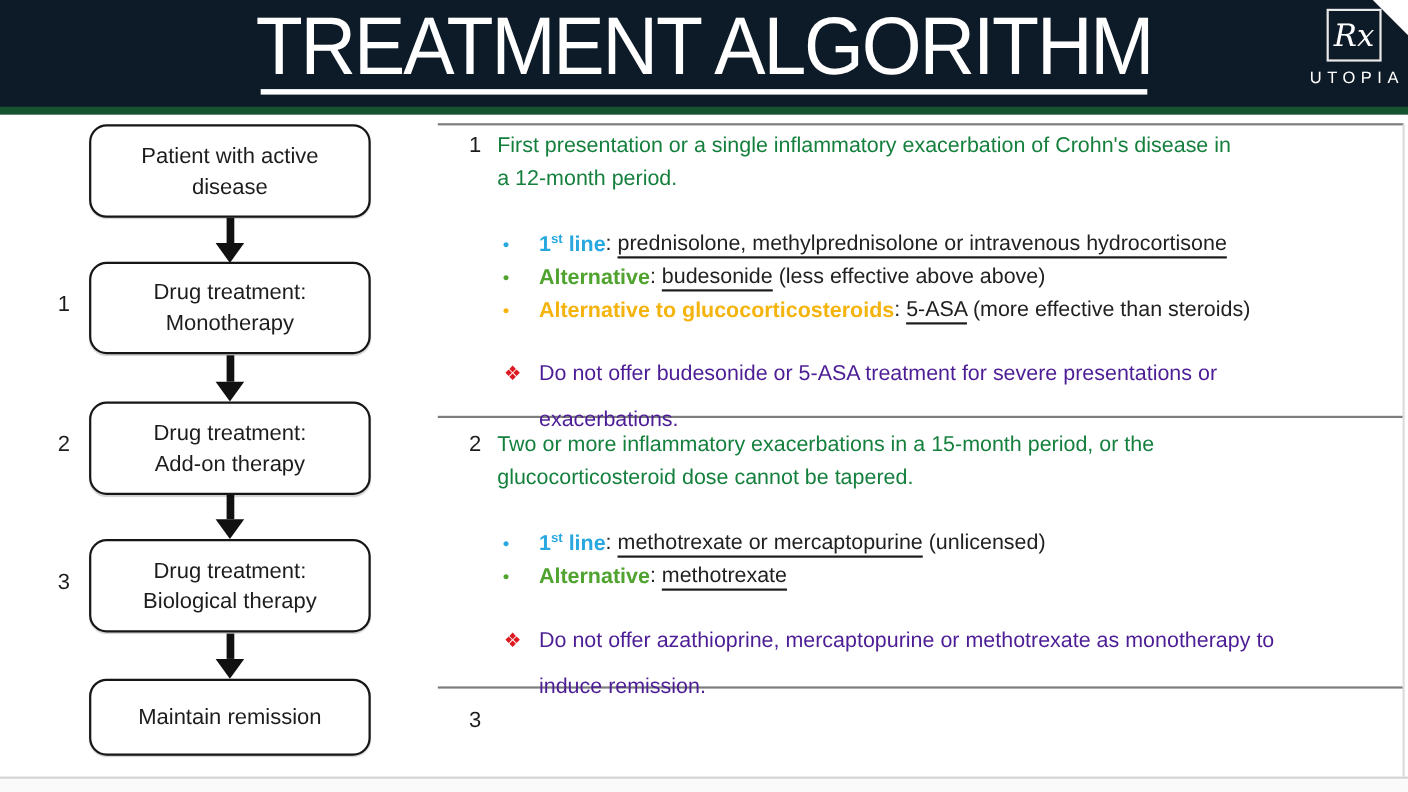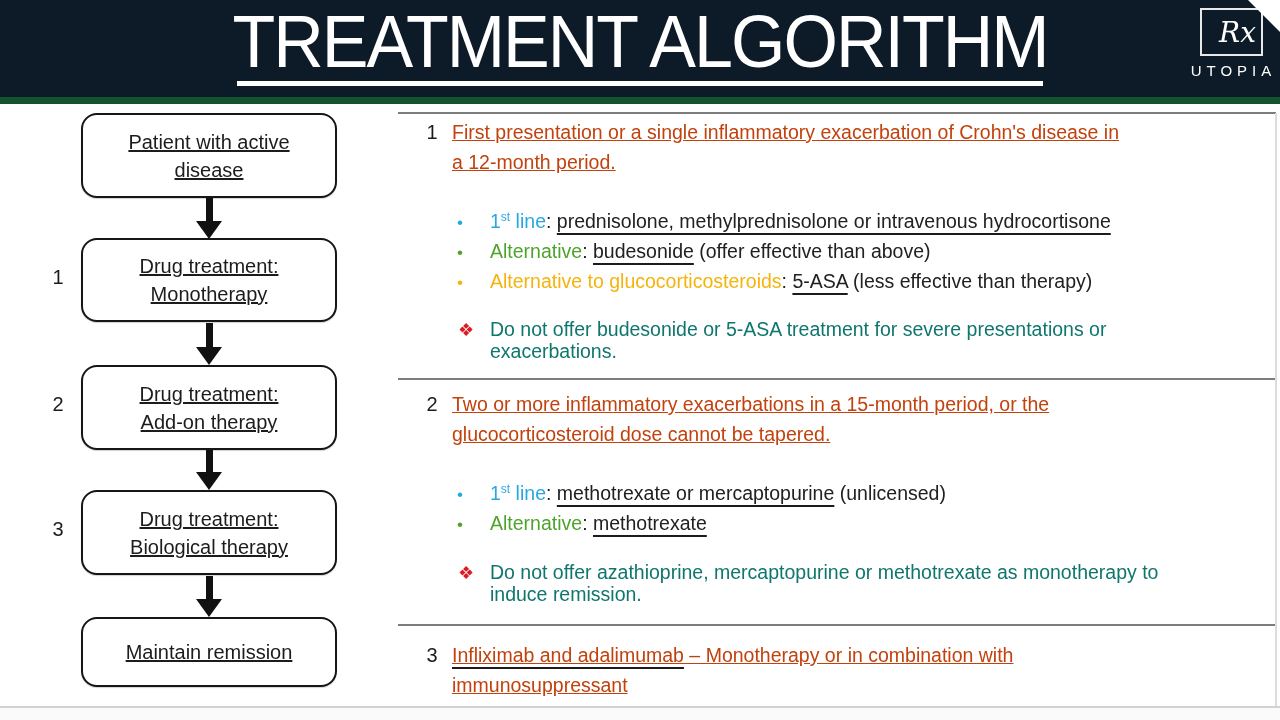--- a/index.html
+++ b/index.html
@@ -8,56 +8,56 @@
 
   
   .header{position:absolute;left:0;top:0;width:1280px;height:97px;background:#0D1A27;
           border-bottom:7px solid #14532d;}
   .title-wrap{position:absolute;left:0;right:0;top:4px;text-align:center;}
   .title{display:inline-block;font-size:70px;line-height:76px;letter-spacing:-2px;
          color:#ffffff;font-weight:400;transform:scaleY(1.06);transform-origin:center;}
   .title-underline{width:806px;height:5px;background:#ffffff;margin:1px auto 0;}
   .logo{position:absolute;top:8px;right:3px;width:92px;text-align:center;}
   .logo-box{width:46px;height:44px;border:2px solid #e9e9e9;margin:0 auto;display:flex;
-            align-items:center;justify-content:center;padding-left:13px;}
+            align-items:center;justify-content:center;}
   .logo-rx{font-family:"DejaVu Serif",serif;font-style:italic;font-size:28px;color:#ffffff;}
   .logo-brand{margin-top:6px;font-size:15px;letter-spacing:5px;color:#ffffff;padding-left:5px;}
   .corner-fold{position:absolute;top:0;right:0;width:0;height:0;
                border-top:32px solid #ffffff;border-left:32px solid transparent;z-index:5;}
 
   
   .fbox{position:absolute;left:81px;width:256px;border:2.5px solid #161616;border-radius:16px;
         background:#fff;display:flex;align-items:center;justify-content:center;text-align:center;
         font-size:20px;line-height:28px;color:#1c1c1c;white-space:pre-line;
-        box-shadow:0 1px 1px rgba(0,0,0,.18);box-sizing:border-box;text-decoration:underline;}
+        box-shadow:0 1px 1px rgba(0,0,0,.18);box-sizing:border-box;}
   .step-num{position:absolute;left:46px;width:24px;text-align:center;font-size:20px;color:#1c1c1c;}
   .arrow{position:absolute;left:196px;width:26px;display:flex;flex-direction:column;align-items:center;}
   .arrow .stem{width:7px;background:#111;}
   .arrow .head{width:0;height:0;border-left:13px solid transparent;border-right:13px solid transparent;
                border-top:18px solid #111;}
 
   
   .divider{position:absolute;left:398px;width:878px;height:2px;background:#7d7d7d;}
   .right-edge{position:absolute;left:1275px;top:113px;width:2px;height:593px;background:#dcdcdc;}
   .bottom-line{position:absolute;left:0;top:706px;width:1280px;height:2px;background:#d2d2d2;}
   .bottom-pad{position:absolute;left:0;top:708px;width:1280px;height:12px;background:#fafafa;}
 
   .sec-num{position:absolute;left:420px;width:24px;text-align:center;font-size:20px;color:#1c1c1c;
            line-height:30px;}
-  .txt{position:absolute;left:452px;width:812px;font-size:19.5px;line-height:30px;color:#c2410c;
-       white-space:pre-line;text-decoration:underline;}
+  .txt{position:absolute;left:452px;width:812px;font-size:19.5px;line-height:30px;color:#15803d;
+       white-space:pre-line;}
   .bullets{position:absolute;left:452px;width:812px;}
   .bullet-row{display:flex;align-items:baseline;height:30px;white-space:nowrap;}
   .b-marker{width:38px;padding-left:5px;font-size:17px;box-sizing:border-box;}
   .b-text{font-size:19.5px;line-height:30px;color:#212121;}
-  .b-label{font-weight:normal;}
+  .b-label{font-weight:bold;}
   .b-label sup{font-size:12px;}
   .warn{position:absolute;left:458px;display:flex;align-items:baseline;width:806px;}
   .w-marker{width:32px;font-size:18px;color:#DC1A22;}
-  .w-text{font-size:19.5px;line-height:22px;color:#0f766e;white-space:pre-line;}
+  .w-text{font-size:19.5px;line-height:42px;color:#4c1d95;white-space:pre-line;}
   .u{text-decoration:underline;text-decoration-thickness:2px;text-underline-offset:4.5px;
      text-decoration-color:#1c1c1c;}
   .c-blue{color:#29A8E0;}
   .c-green{color:#4FA32E;}
   .c-gold{color:#F5B40D;}
 </style>
 </head>
 <body>
 
 <div id="slide">
@@ -115,25 +115,25 @@
   <div class="sec-num" style="top:117px;">1</div>
   <div class="txt" style="top:117px;">First presentation or a single inflammatory exacerbation of Crohn's disease in
 a 12-month period.</div>
   <div class="bullets" style="top:201px;">
     <div class="bullet-row">
         <span class="b-marker c-blue">•</span>
         <span class="b-text"><span class="b-label c-blue"><span>1</span><sup>st</sup><span> line</span></span><span>: </span><span class="u">prednisolone, methylprednisolone or intravenous hydrocortisone</span><span></span></span>
       </div>
     <div class="bullet-row">
         <span class="b-marker c-green">•</span>
-        <span class="b-text"><span class="b-label c-green"><span>Alternative</span><sup></sup><span></span></span><span>: </span><span class="u">budesonide</span><span> (offer effective than above)</span></span>
+        <span class="b-text"><span class="b-label c-green"><span>Alternative</span><sup></sup><span></span></span><span>: </span><span class="u">budesonide</span><span> (less effective above above)</span></span>
       </div>
     <div class="bullet-row">
         <span class="b-marker c-gold">•</span>
-        <span class="b-text"><span class="b-label c-gold"><span>Alternative to glucocorticosteroids</span><sup></sup><span></span></span><span>: </span><span class="u">5-ASA</span><span> (less effective than therapy)</span></span>
+        <span class="b-text"><span class="b-label c-gold"><span>Alternative to glucocorticosteroids</span><sup></sup><span></span></span><span>: </span><span class="u">5-ASA</span><span> (more effective than steroids)</span></span>
       </div>
   </div>
   <div class="warn" style="top:318px;">
       <span class="w-marker">❖</span>
       <span class="w-text">Do not offer budesonide or 5-ASA treatment for severe presentations or
 exacerbations.</span>
     </div>
 
   <div class="sec-num" style="top:389px;">2</div>
   <div class="txt" style="top:389px;">Two or more inflammatory exacerbations in a 15-month period, or the
@@ -148,16 +148,14 @@
         <span class="b-text"><span class="b-label c-green"><span>Alternative</span><sup></sup><span></span></span><span>: </span><span class="u">methotrexate</span><span></span></span>
       </div>
   </div>
   <div class="warn" style="top:561px;">
       <span class="w-marker">❖</span>
       <span class="w-text">Do not offer azathioprine, mercaptopurine or methotrexate as monotherapy to
 induce remission.</span>
     </div>
 
   <div class="sec-num" style="top:640px;">3</div>
-  <div class="txt" style="top:640px;"><span class="u">Infliximab and adalimumab</span><span> – Monotherapy or in combination with
-immunosuppressant</span></div>
 
 </div>
 
 </body></html>

